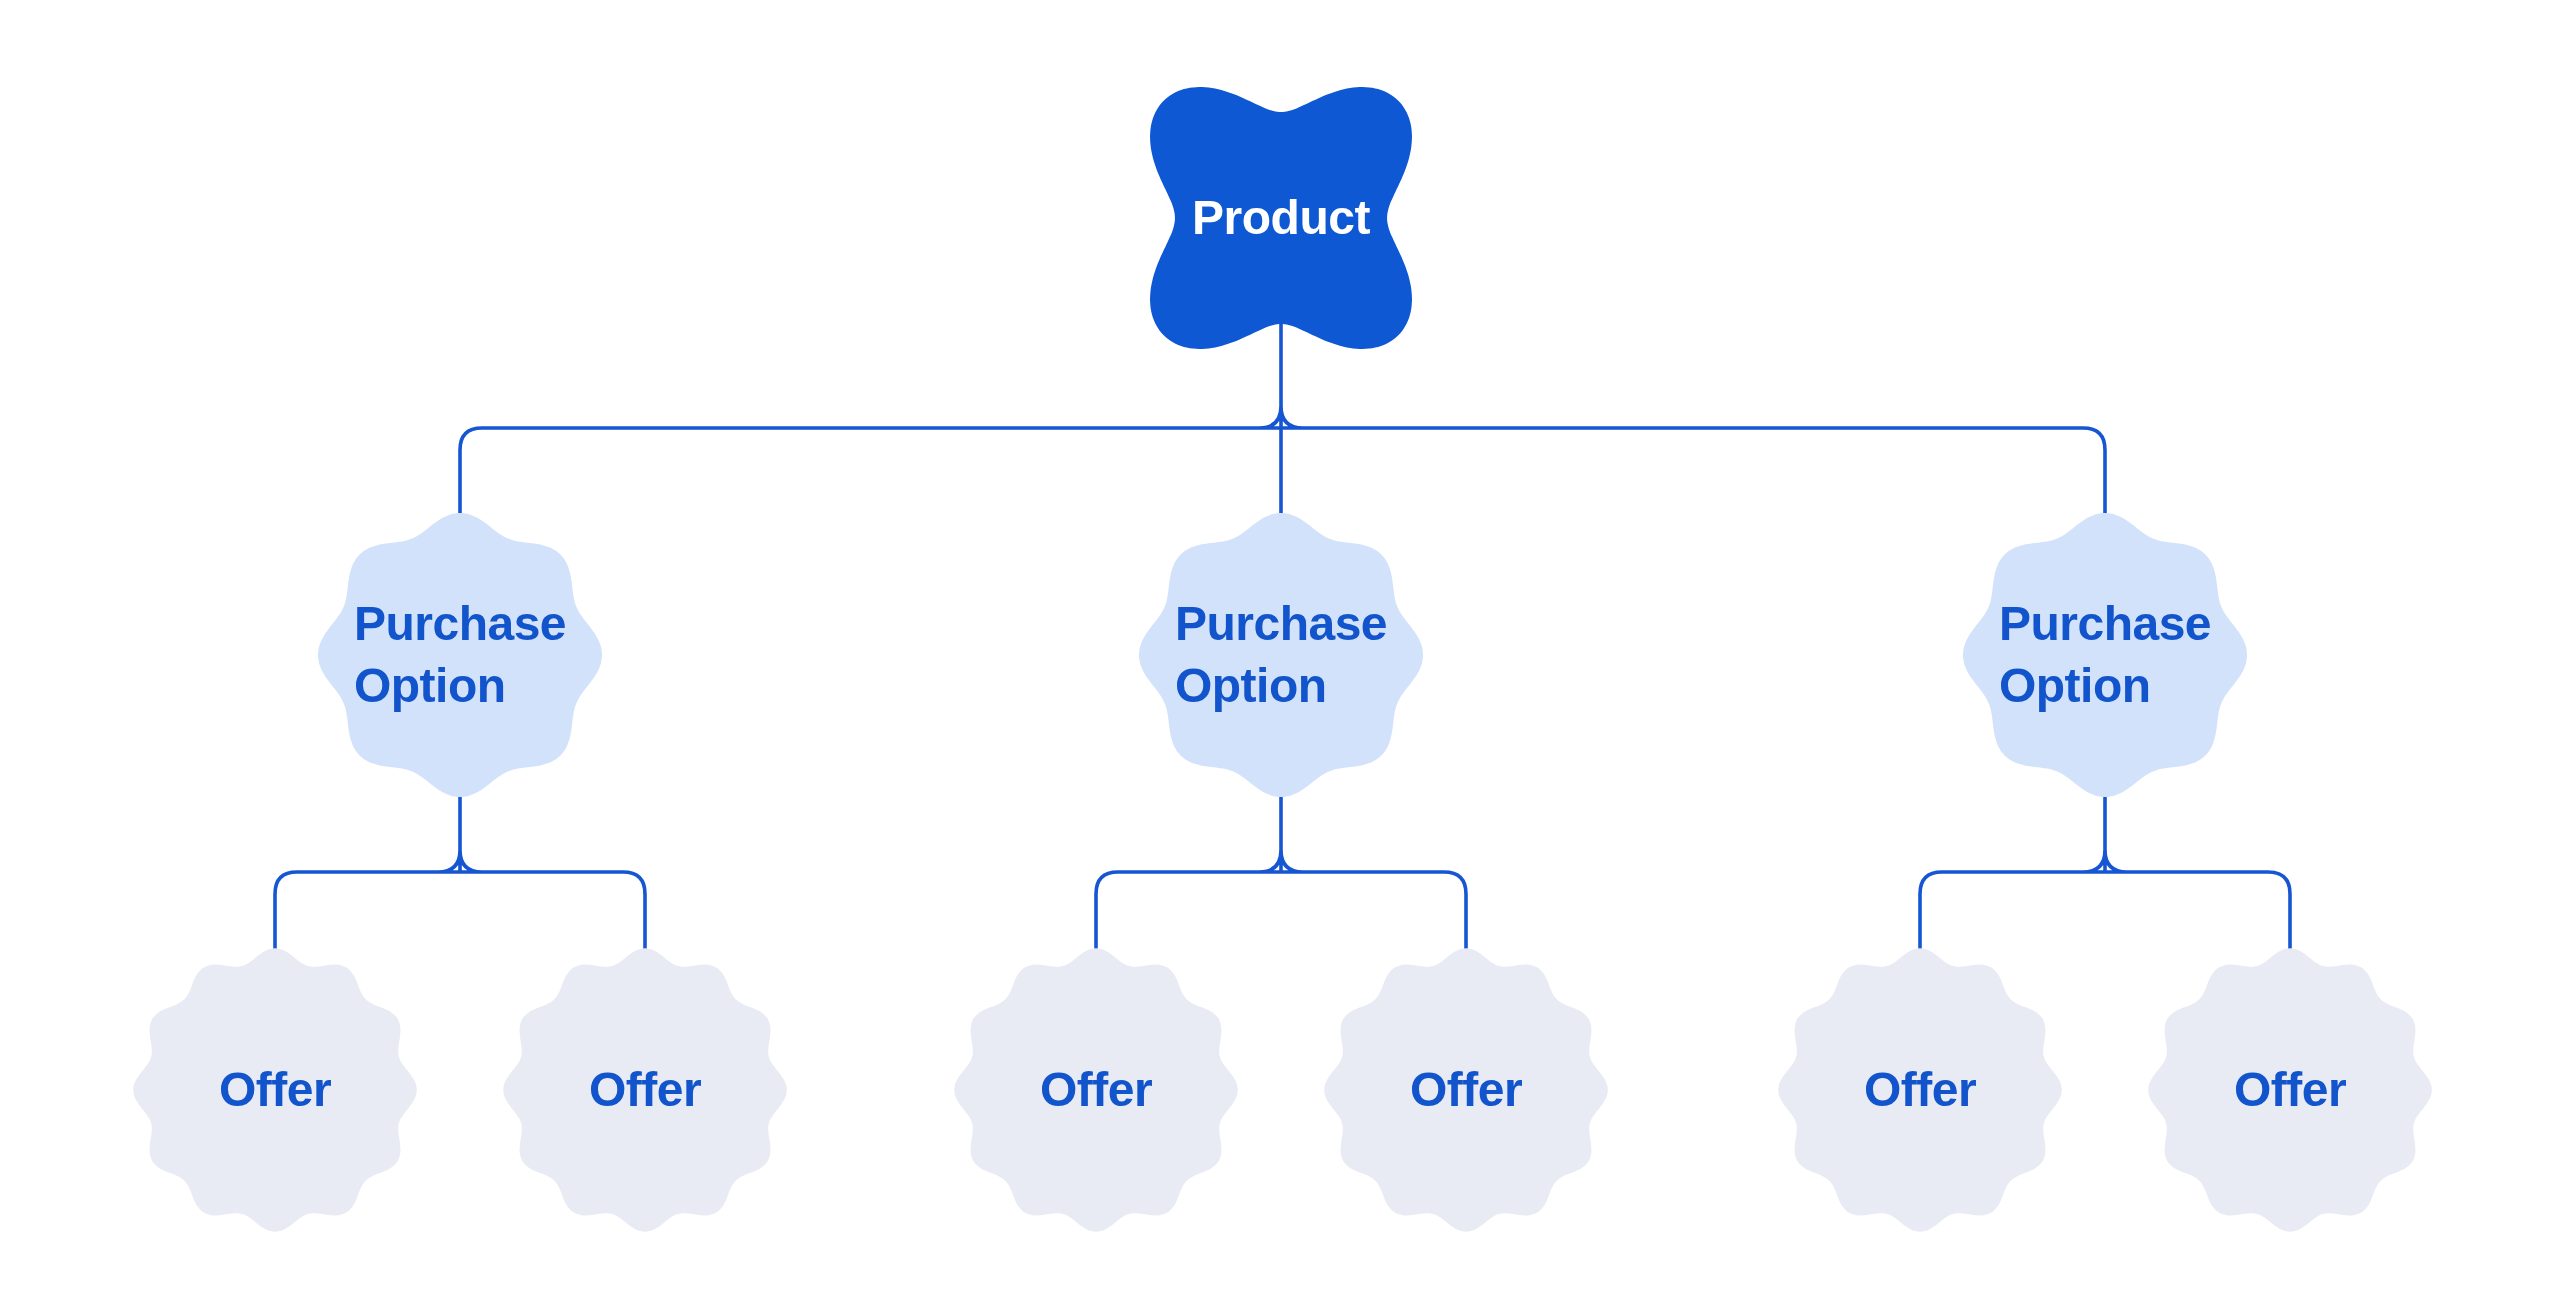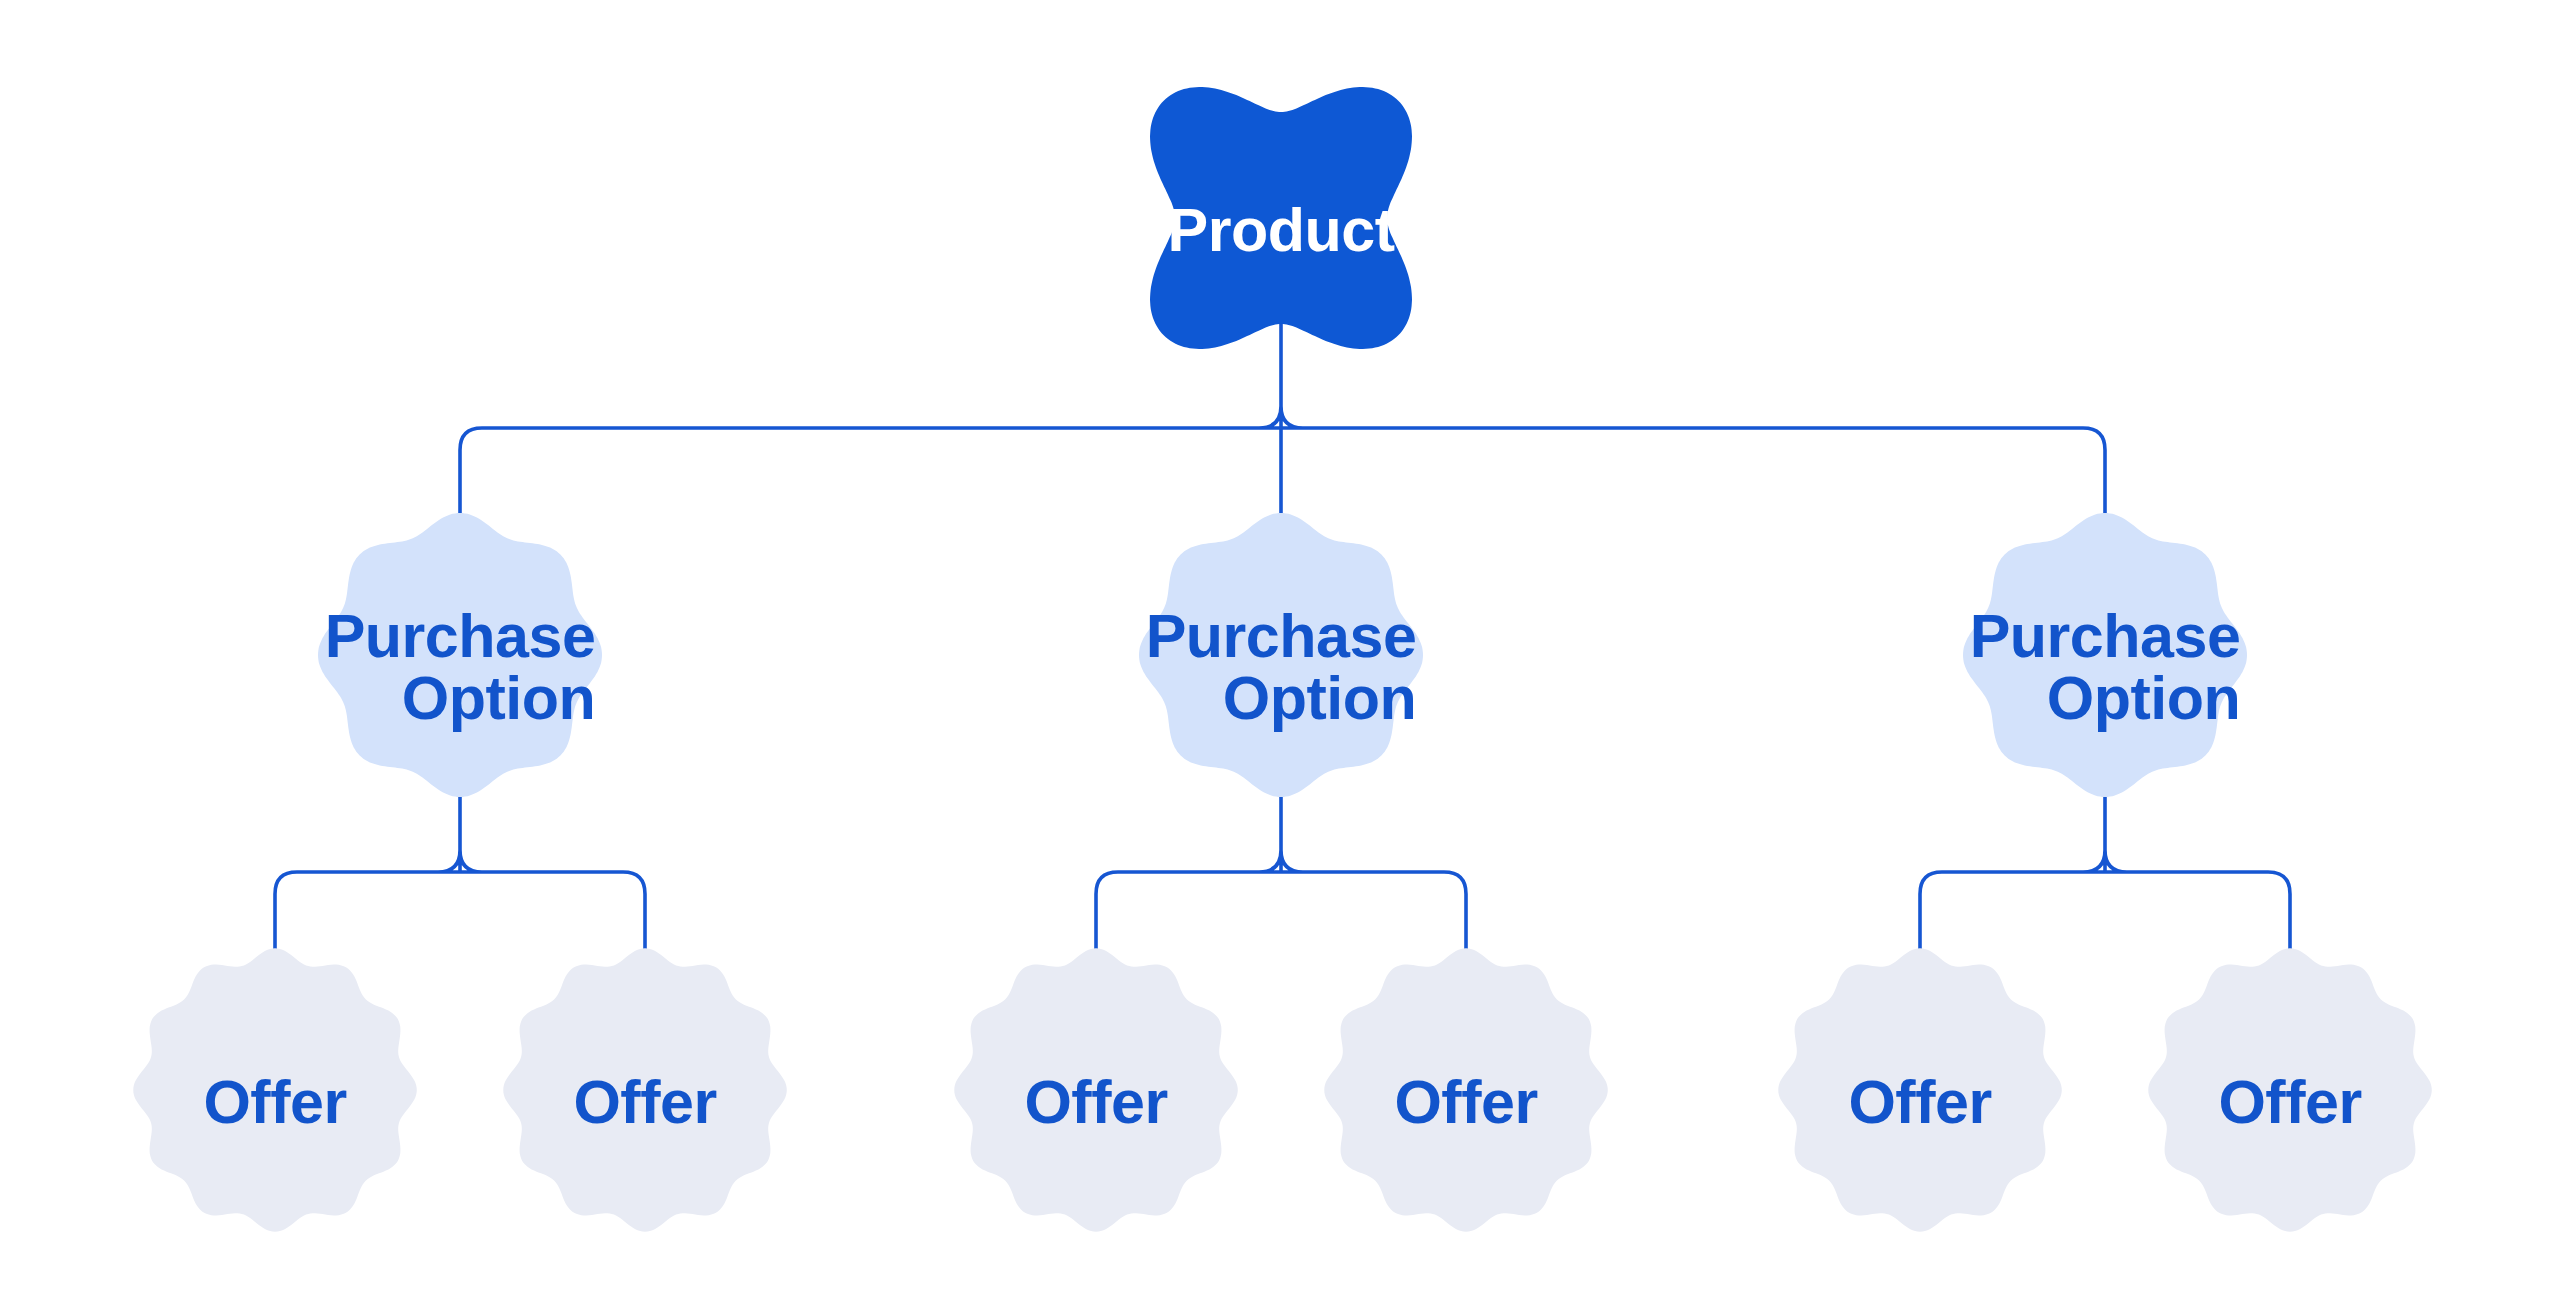--- a/index.html
+++ b/index.html
@@ -17,27 +17,26 @@
   #diagram-svg {
     position: absolute;
     left: 0;
     top: 0;
   }
   .node-label {
     position: absolute;
     transform: translate(-50%, -50%);
     font-family: "Liberation Sans", sans-serif;
     font-weight: 600;
-    font-size: 61px;
+    font-size: 48px;
     line-height: 62px;
     letter-spacing: -0.5px;
-    text-align: right;
+    text-align: left;
     white-space: nowrap;
     pointer-events: none;
-    margin-top: 12px;
   }
 </style>
 </head>
 <body>
 
 <div id="diagram-root" style="background: rgb(255, 255, 255);">
     <svg id="diagram-svg" width="2560" height="1312" viewBox="0 0 2560 1312">
       <path d="M 460 519 L 460 450 Q 460 428 482 428 L 2083 428 Q 2105 428 2105 450 L 2105 519 M 1281 322 L 1281 519 M 1259 428 Q 1281 428 1281 406 M 1303 428 Q 1281 428 1281 406" fill="none" stroke="#1656d2" stroke-width="3.6" stroke-linecap="round"></path>
       <path d="M 275 952 L 275 894 Q 275 872 297 872 L 623 872 Q 645 872 645 894 L 645 952 M 460 792 L 460 872 M 438 872 Q 460 872 460 850 M 482 872 Q 460 872 460 850" fill="none" stroke="#1656d2" stroke-width="3.6" stroke-linecap="round"></path>
       <path d="M 1096 952 L 1096 894 Q 1096 872 1118 872 L 1444 872 Q 1466 872 1466 894 L 1466 952 M 1281 792 L 1281 872 M 1259 872 Q 1281 872 1281 850 M 1303 872 Q 1281 872 1281 850" fill="none" stroke="#1656d2" stroke-width="3.6" stroke-linecap="round"></path>

